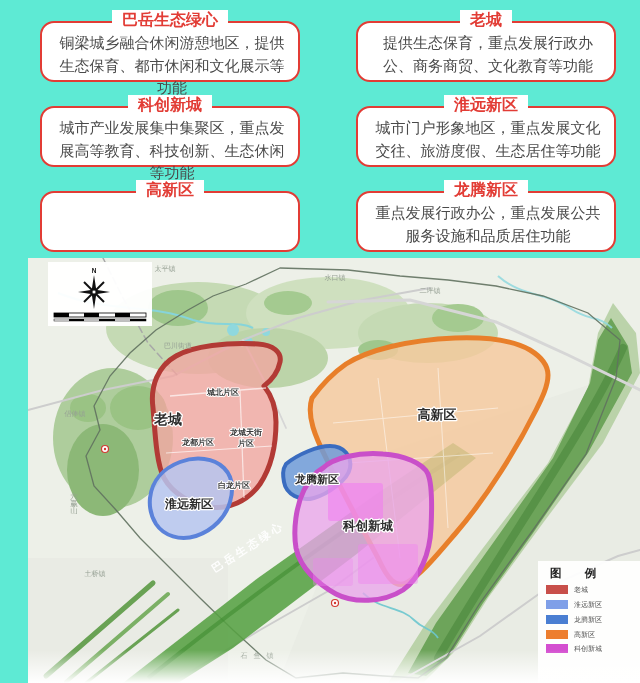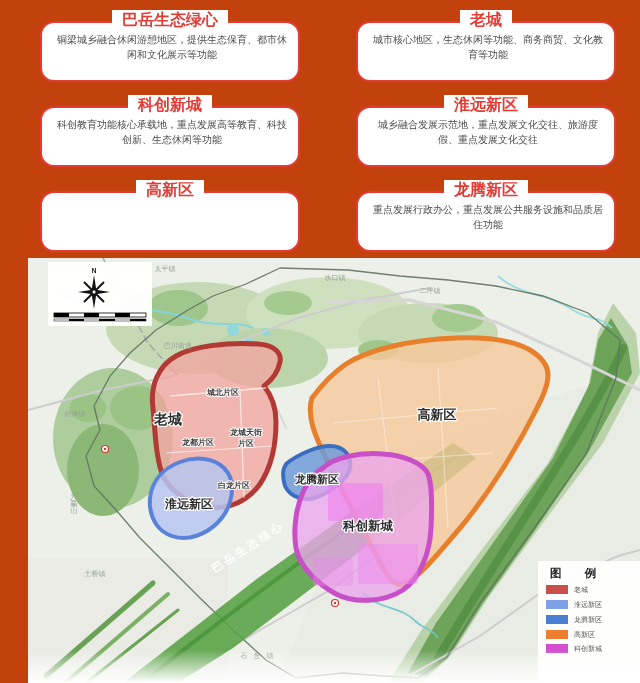--- a/index.html
+++ b/index.html
@@ -1,51 +1,51 @@
 <!DOCTYPE html>
 <html><head>
 <meta charset="utf-8">
 <style>
   html,body{margin:0;padding:0;background:#fff;}
-  .page{position:relative;width:640px;height:683px;background:#c2410c;overflow:hidden;
+  .page{position:relative;width:640px;height:683px;background:#5eead4;overflow:hidden;
         font-family:"Liberation Sans",sans-serif;}
   
   .callout{position:absolute;width:256px;height:57px;border:2px solid #e23c35;border-radius:14px;background:#fff;}
   .callout-title{position:absolute;top:-13px;left:50%;transform:translateX(-50%);
         background:#fff;padding:0 10px;color:#e23c35;font-weight:bold;font-size:16px;white-space:nowrap;}
-  .callout-body{padding:9px 8px 0 12px;font-size:10px;line-height:1.5;color:#4a4a4a;text-align:center;}
+  .callout-body{padding:9px 8px 0 12px;font-size:15px;line-height:1.5;color:#4a4a4a;text-align:center;}
   
   .map-wrap{position:absolute;left:28px;top:258px;width:612px;height:425px;}
   svg text{font-family:"Liberation Sans",sans-serif;}
   .halo{paint-order:stroke;stroke:#ffffff;stroke-width:2.6px;stroke-linejoin:round;fill:#2d2d2d;font-weight:bold;}
   .sublabel{paint-order:stroke;stroke:#ffffff;stroke-width:2px;stroke-linejoin:round;fill:#3a3a3a;font-weight:bold;font-size:8px;}
   .baselabel{fill:#96a094;font-size:7px;}
   .beltlabel{fill:#ffffff;font-weight:bold;font-size:11px;letter-spacing:3px;opacity:.95;}
   .legendlabel{fill:#555;font-size:7px;}
 </style>
 </head>
 <body>
 
 <div class="page">
 
   <div class="callout" style="left:40px;top:21px">
     <div class="callout-title">巴岳生态绿心</div>
     <div class="callout-body">铜梁城乡融合休闲游憩地区，提供生态保育、都市休闲和文化展示等功能</div>
   </div>
   <div class="callout" style="left:356px;top:21px">
     <div class="callout-title">老城</div>
-    <div class="callout-body">城市核心地区，生态休闲等功能、商务商贸、文化教育等功能</div>
+    <div class="callout-body">提供生态保育，重点发展行政办公、商务商贸、文化教育等功能</div>
   </div>
   <div class="callout" style="left:40px;top:106px">
     <div class="callout-title">科创新城</div>
-    <div class="callout-body">科创教育功能核心承载地，重点发展高等教育、科技创新、生态休闲等功能</div>
+    <div class="callout-body">城市产业发展集中集聚区，重点发展高等教育、科技创新、生态休闲等功能</div>
   </div>
   <div class="callout" style="left:356px;top:106px">
     <div class="callout-title">淮远新区</div>
-    <div class="callout-body">城乡融合发展示范地，重点发展文化交往、旅游度假、重点发展文化交往</div>
+    <div class="callout-body">城市门户形象地区，重点发展文化交往、旅游度假、生态居住等功能</div>
   </div>
   <div class="callout" style="left:40px;top:191px">
     <div class="callout-title">高新区</div>
   </div>
   <div class="callout" style="left:356px;top:191px">
     <div class="callout-title">龙腾新区</div>
     <div class="callout-body">重点发展行政办公，重点发展公共服务设施和品质居住功能</div>
   </div>
 
   <div class="map-wrap">

